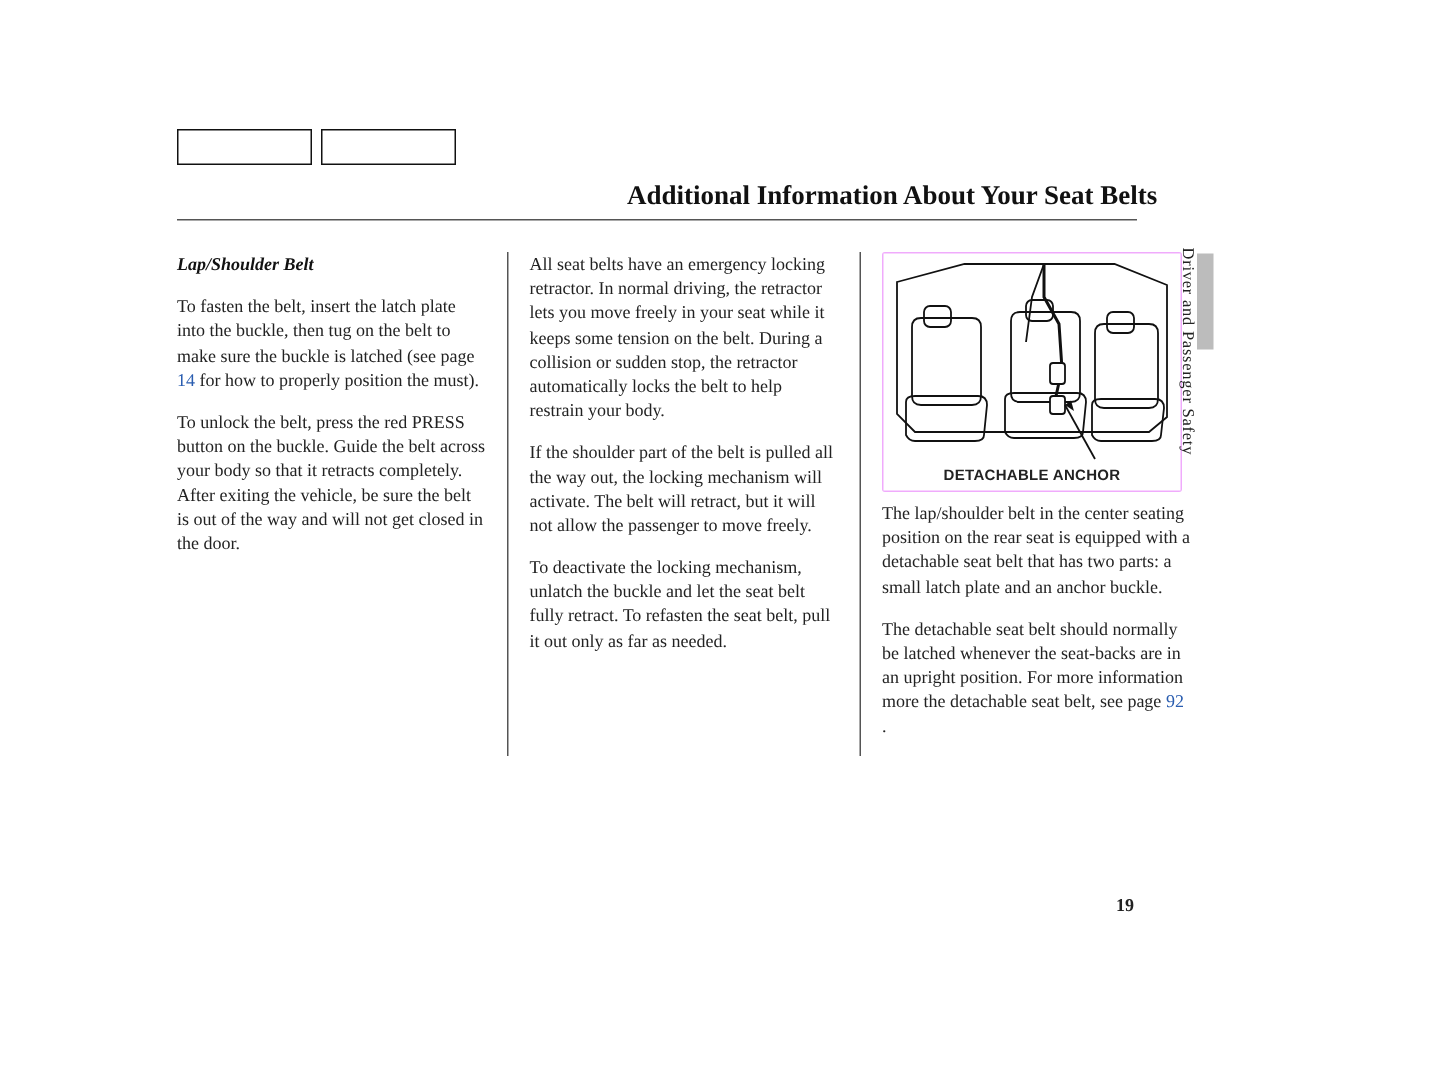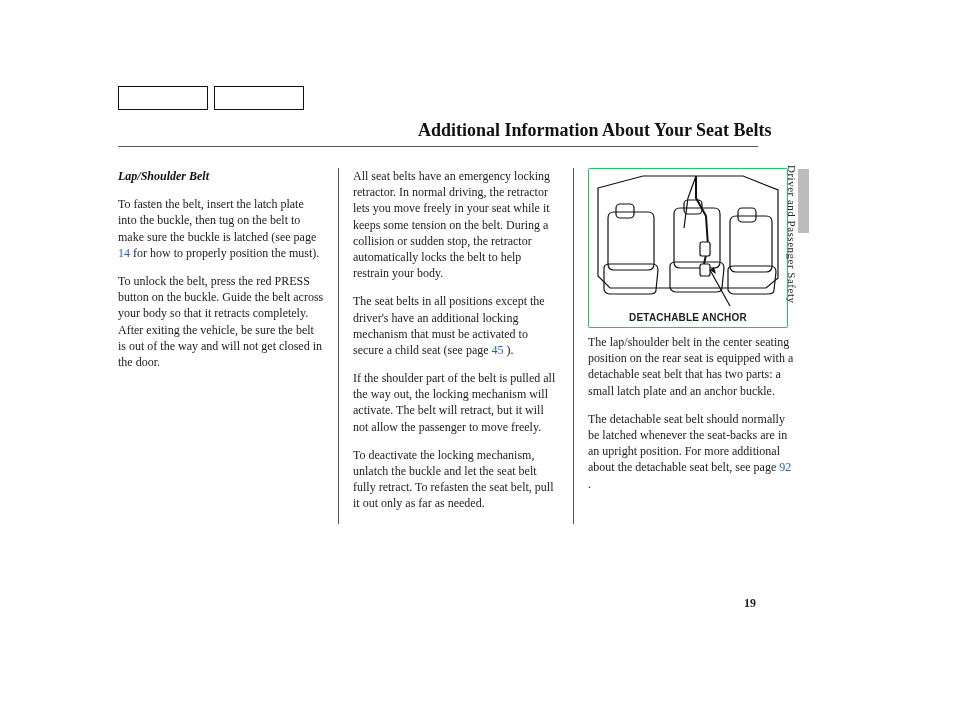--- a/index.html
+++ b/index.html
@@ -68,21 +68,21 @@
   .bold-heading {
     font-weight: bold;
     font-size: 12px;
     color: #111;
   }
   p { margin: 0 0 12px 0; }
   .link { color: #2a5db0; }
   .figure {
     width: 200px;
     height: 160px;
-    background: #22c55e;
+    background: #f0abfc;
     border-radius: 2px;
     position: relative;
     margin-bottom: 6px;
   }
   .figure svg { width: 100%; height: 100%; }
   .figure-caption {
     position: absolute;
     left: 0; right: 0;
     bottom: 4px;
     text-align: center;
@@ -146,23 +146,20 @@
         <span class="bold-heading">Lap/Shoulder Belt</span><br>
       </p>
       <p>
         <span>To fasten the belt, insert the latch plate into the buckle, then tug on the belt to make sure the buckle is latched (see page </span><span class="link">14</span><span> for how to properly position the must).</span>
       </p>
       <p>To unlock the belt, press the red PRESS button on the buckle. Guide the belt across your body so that it retracts completely. After exiting the vehicle, be sure the belt is out of the way and will not get closed in the door.</p>
     </div>
 
     <div class="col col2">
       <p>All seat belts have an emergency locking retractor. In normal driving, the retractor lets you move freely in your seat while it keeps some tension on the belt. During a collision or sudden stop, the retractor automatically locks the belt to help restrain your body.</p>
-      <p>
-        <span>The seat belts in all positions except the driver's have an additional locking mechanism that must be activated to secure a child seat (see page </span><span class="link">45</span><span> ).</span>
-      </p>
       <p>If the shoulder part of the belt is pulled all the way out, the locking mechanism will activate. The belt will retract, but it will not allow the passenger to move freely.</p>
       <p>To deactivate the locking mechanism, unlatch the buckle and let the seat belt fully retract. To refasten the seat belt, pull it out only as far as needed.</p>
     </div>
 
     <div class="col col3">
       <div class="figure">
         <svg viewBox="0 0 200 160">
 
           <rect x="1" y="1" width="198" height="158" fill="#fff" stroke="none"></rect>
 
@@ -187,21 +184,21 @@
 
           <rect x="112" y="96" width="10" height="12" rx="2" fill="#fff" stroke="#111" stroke-width="1.2"></rect>
 
           <line x1="122" y1="102" x2="142" y2="138" stroke="#111" stroke-width="1.2"></line>
           <polygon points="122,102 128,106 126,99" fill="#111"></polygon>
         </svg>
         <div class="figure-caption">DETACHABLE ANCHOR</div>
       </div>
       <p>The lap/shoulder belt in the center seating position on the rear seat is equipped with a detachable seat belt that has two parts: a small latch plate and an anchor buckle.</p>
       <p>
-        <span>The detachable seat belt should normally be latched whenever the seat-backs are in an upright position. For more additional about the detachable seat belt, see page  </span><span class="link">92</span><span>  .</span>
+        <span>The detachable seat belt should normally be latched whenever the seat-backs are in an upright position. For more information more the detachable seat belt, see page  </span><span class="link">92</span><span>  .</span>
       </p>
     </div>
 
   </div>
 
   <div class="side-tab">
     <span class="vertical-text">Driver and Passenger Safety</span>
   </div>
   <div class="side-tab-gray"></div>
 

